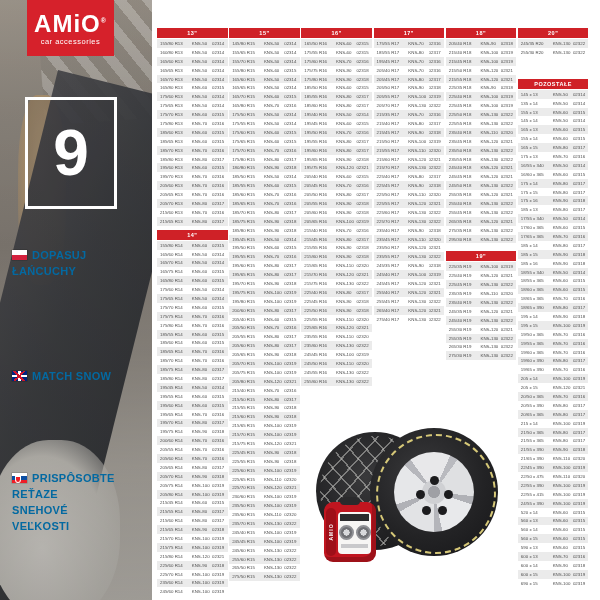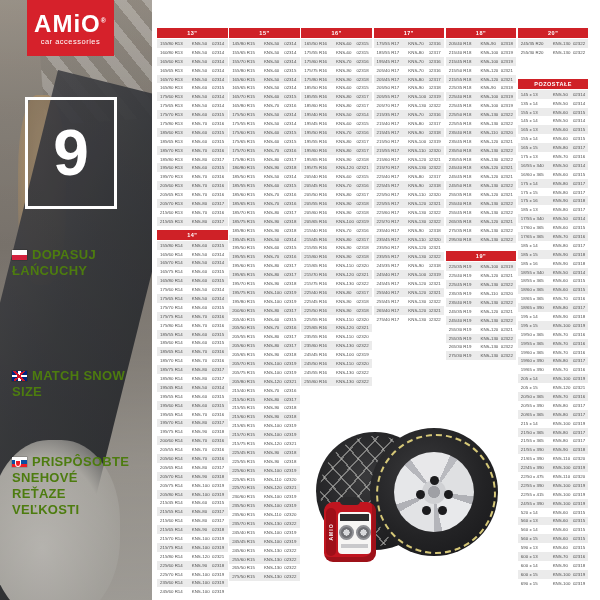--- a/index.html
+++ b/index.html
@@ -25,39 +25,39 @@
   .logo .brand{color:#fff;font-weight:bold;font-size:24px;letter-spacing:1px;line-height:22px;}
   .logo .brand sup{font-size:7px;}
   .logo .tag{color:#fff;font-size:7.5px;letter-spacing:.5px;margin-top:2px;}
   
   .badge{position:absolute;left:25px;top:97px;width:86px;height:106px;border:3px solid #fff;
          display:flex;flex-direction:column;align-items:center;justify-content:center;z-index:4;
          background:rgba(40,40,44,.18);}
   .badge .num{color:#fff;font-weight:bold;font-size:64px;line-height:58px;}
   .badge .unit{color:#fff;font-weight:bold;font-size:30px;line-height:30px;margin-top:2px;}
   
-  .ltext{position:absolute;left:12px;color:#4d7c0f;font-weight:bold;font-size:13px;line-height:16px;
+  .ltext{position:absolute;left:12px;color:#0369a1;font-weight:bold;font-size:11px;line-height:16px;
          letter-spacing:.3px;z-index:4;text-transform:uppercase;}
   .ltext .line{white-space:nowrap;}
   .flag{display:inline-block;width:15px;height:10px;margin-right:5px;vertical-align:-1px;
         box-shadow:0 0 0 .5px rgba(0,0,0,.25);}
   .flag-pl{background:linear-gradient(180deg,#fff 0 50%,#d4213d 50% 100%);}
   .flag-uk{background:
      linear-gradient(45deg,transparent 44%,#cf142b 44% 56%,transparent 56%),
      linear-gradient(-45deg,transparent 44%,#cf142b 44% 56%,transparent 56%),
      linear-gradient(90deg,transparent 40%,#fff 40% 60%,transparent 60%),
      linear-gradient(0deg,transparent 36%,#fff 36% 64%,transparent 64%),
      linear-gradient(90deg,transparent 43%,#cf142b 43% 57%,transparent 57%),
      linear-gradient(0deg,transparent 40%,#cf142b 40% 60%,transparent 60%),#00247d;}
   .flag-sk{background:linear-gradient(180deg,#fff 0 33%,#0b4ea2 33% 66%,#ee1c25 66% 100%);position:relative;}
   .flag-sk:after{content:"";position:absolute;left:3px;top:3px;width:4px;height:5px;background:#ee1c25;
         border:.5px solid #fff;border-radius:0 0 50% 50%;}
   .block-pl{top:247px;}
   .block-en{top:368px;}
-  .block-sk{top:454px;}
+  .block-sk{top:470px;}
   
   .table-area{position:absolute;left:157px;top:28px;width:433px;display:flex;z-index:2;}
   .tcol{width:70.6px;margin-right:1.6px;display:flex;flex-direction:column;}
   .thead{background:#cf2127;color:#fff;font-size:5.5px;font-weight:bold;text-align:center;
          height:10px;line-height:10px;margin-bottom:1px;letter-spacing:.5px;}
   .trow{display:flex;height:8.9px;align-items:center;font-size:4.4px;color:#4c4c4c;}
   .trow.alt{background:#ebebeb;}
   .tc{overflow:hidden;white-space:nowrap;}
   .tc0{width:47%;padding-left:3px;}
   .tc1{width:30%;}
@@ -117,26 +117,25 @@
   <div class="badge">
     <div class="num">9</div>
   </div>
 
   <div class="ltext block-pl">
     <div class="line"><span class="flag flag-pl"></span><span>DOPASUJ</span></div>
     <div class="line">ŁAŃCUCHY</div>
   </div>
   <div class="ltext block-en">
     <div class="line"><span class="flag flag-uk"></span><span>MATCH SNOW</span></div>
-    <div class="line">SIZE</div>
   </div>
   <div class="ltext block-sk">
     <div class="line"><span class="flag flag-sk"></span><span>PRISPÔSOBTE</span></div>
+    <div class="line">REŤAZE</div>
     <div class="line">SNEHOVÉ</div>
-    <div class="line">REŤAZE</div>
     <div class="line">VEĽKOSTI</div>
   </div>
 
   <div class="table-area">
       <div class="tcol">
         <div>
           <div class="thead">13"</div>
           <div class="trow alt">
             <span class="tc tc0">155/80 R13</span>
             <span class="tc tc1">KNS-50</span>

